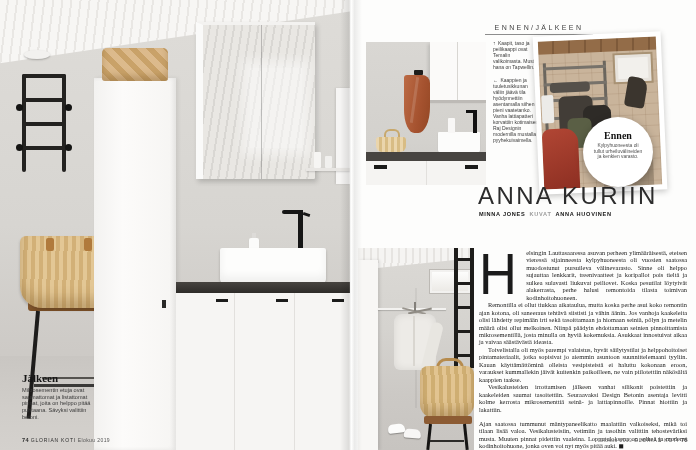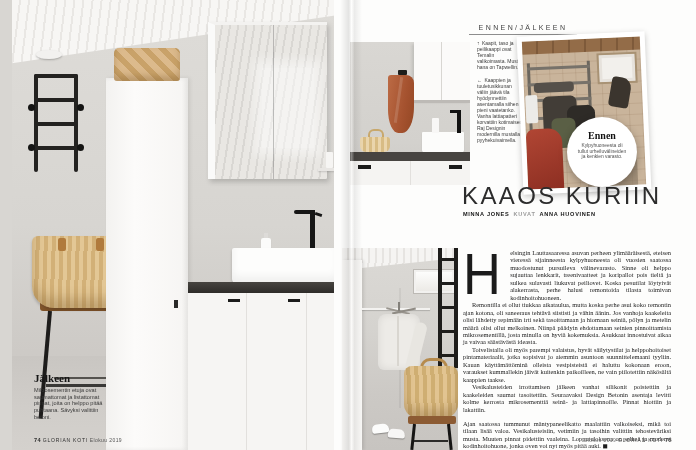--- a/index.html
+++ b/index.html
@@ -1,25 +1,25 @@
 <!DOCTYPE html>
 <html><head>
 <meta charset="utf-8">
 <style>
   html,body{margin:0;padding:0;background:#9a9a9a;}
   .spread{position:relative;width:696px;height:450px;margin:0 auto;background:#fdfdfc;overflow:hidden;
           font-family:"Liberation Sans",sans-serif;-webkit-font-smoothing:antialiased;}
   .page{position:absolute;top:0;height:450px;}
   .page-left{left:0;width:350px;background:#d8d6d2;}
-  .page-right{left:334px;width:346px;background:#fdfdfc;}
+  .page-right{left:350px;width:346px;background:#fdfdfc;}
   .d{position:absolute;}
   .photo{position:absolute;overflow:hidden;}
 
   
-  .photo-main{left:12px;top:0;width:350px;height:450px;
+  .photo-main{left:0;top:0;width:350px;height:450px;
      background:linear-gradient(180deg,#dedcd8 0%,#d7d5d1 50%,#cdcac6 78%,#cbc8c4 100%);padding-left:12px;}
 
   
   .kicker{position:absolute;top:16px;left:0;width:100%;text-align:center;}
   .kicker span{display:inline-block;transform:translateX(16px);font-size:7px;letter-spacing:2.4px;
      color:#3f3f3f;border-bottom:1px solid #8d8d8d;padding:0 10px 3px;}
   .headline{position:absolute;left:128px;top:182px;font-size:24px;font-weight:400;letter-spacing:2.4px;
      color:#2c2c2c;white-space:nowrap;}
   .byline{position:absolute;left:129px;top:211px;font-size:5.6px;font-weight:bold;letter-spacing:.7px;color:#151515;white-space:nowrap;}
   .byline .credit{color:#9b9b9b;margin:0 2px;}
@@ -192,21 +192,21 @@
         <div class="d" style="left:0;top:88px;width:36px;height:60px;background:linear-gradient(160deg,#b14634,#8d2f22);border-radius:8px 14px 0 0;"></div>
         <div class="d" style="left:60px;top:112px;width:50px;height:36px;background:#8a7a66;opacity:.65;"></div>
       </div>
     </div>
 
     <div class="badge">
       <h4>Ennen</h4>
       <p>Kylpyhuoneesta oli tullut urheiluvälineiden ja kenkien varasto.</p>
     </div>
 
-    <h1 class="headline" style="margin:0;">KAAOS KURIIN</h1>
+    <h1 class="headline" style="margin:0;">ANNA KURIIN</h1>
     <div class="byline">
       <span>MINNA JONES</span>
       <span class="credit">KUVAT</span>
       <span>ANNA HUOVINEN</span>
     </div>
 
     <div class="photo" style="left:8px;top:248px;width:116px;height:202px;background:linear-gradient(180deg,#dbd9d5 0,#d5d3cf 40%,#ccc9c5 72%,#c7c4c0 100%);">
       <div class="d" style="left:0;top:0;width:116px;height:22px;background:repeating-linear-gradient(92deg,#f5f4f2 0 5px,#e6e4e1 5px 7px);clip-path:polygon(0 0,100% 0,100% 45%,0 100%);"></div>
       <div class="d" style="left:72px;top:22px;width:36px;height:19px;background:linear-gradient(180deg,#fdfdfc,#eceae6);border:2px solid #f2f1ef;outline:1px solid #bcb9b4;"></div>
       <div class="d" style="left:0;top:12px;width:20px;height:190px;background:#f8f7f5;box-shadow:2px 0 3px rgba(0,0,0,.1);"></div>

